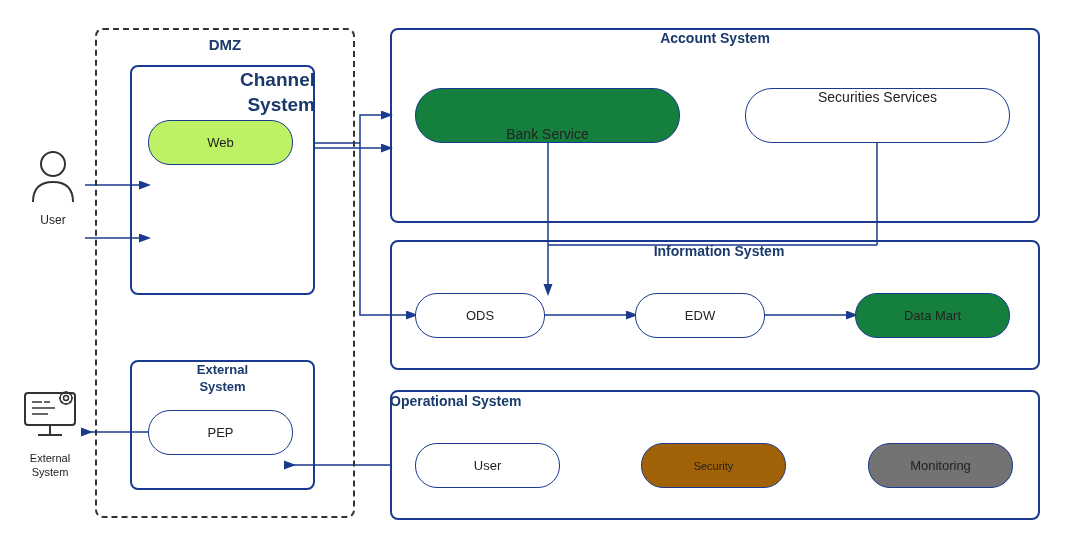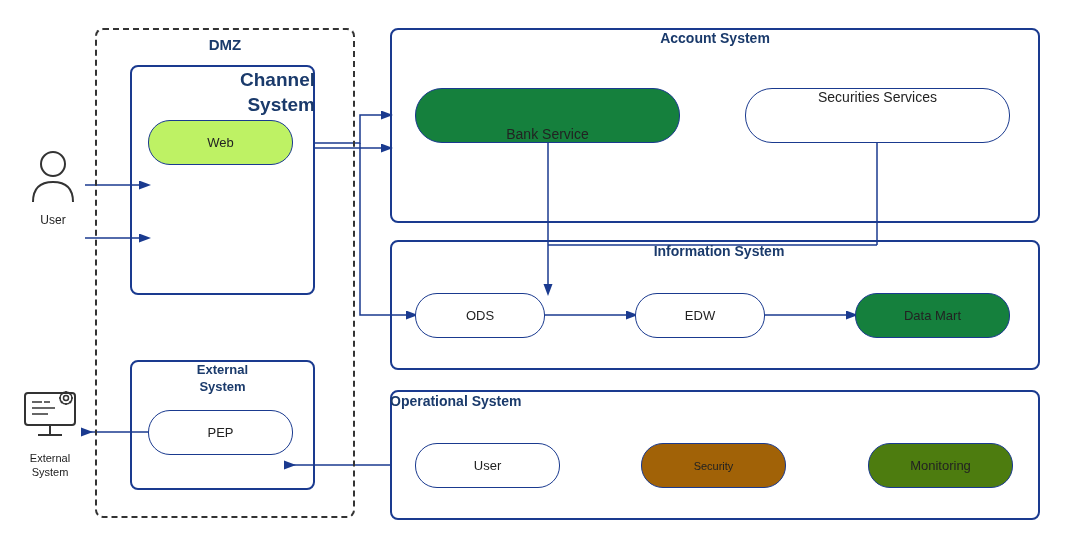--- a/index.html
+++ b/index.html
@@ -348,21 +348,21 @@
       left: 868px;
       top: 443px;
       width: 145px;
       height: 45px;
       border: 1.5px solid #1a3a8f;
       border-radius: 22px;
       display: flex;
       align-items: center;
       justify-content: center;
       font-size: 13px;
-      background: #4d7c0f;
+      background: #737373;
     }
 
     .box-text {
       color: #222;
     }
   </style>
 </head>
 <body>
 
 <div class="diagram">

